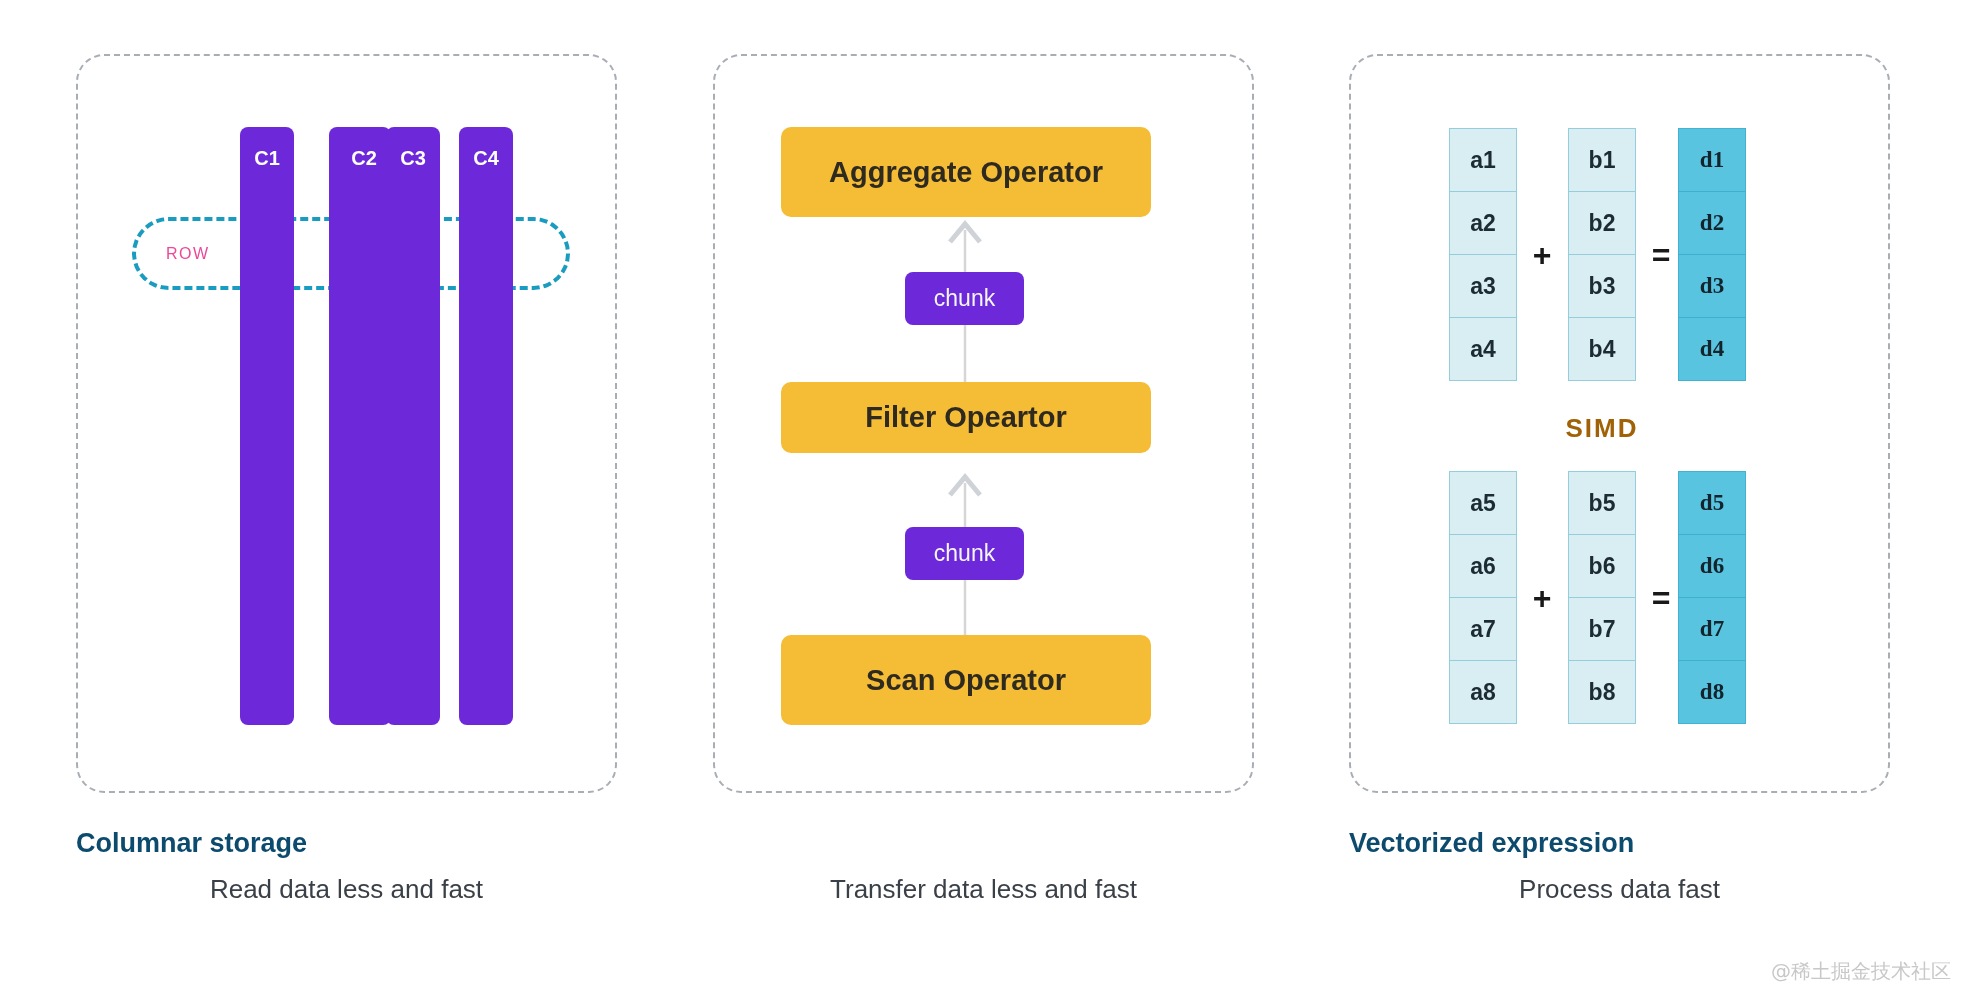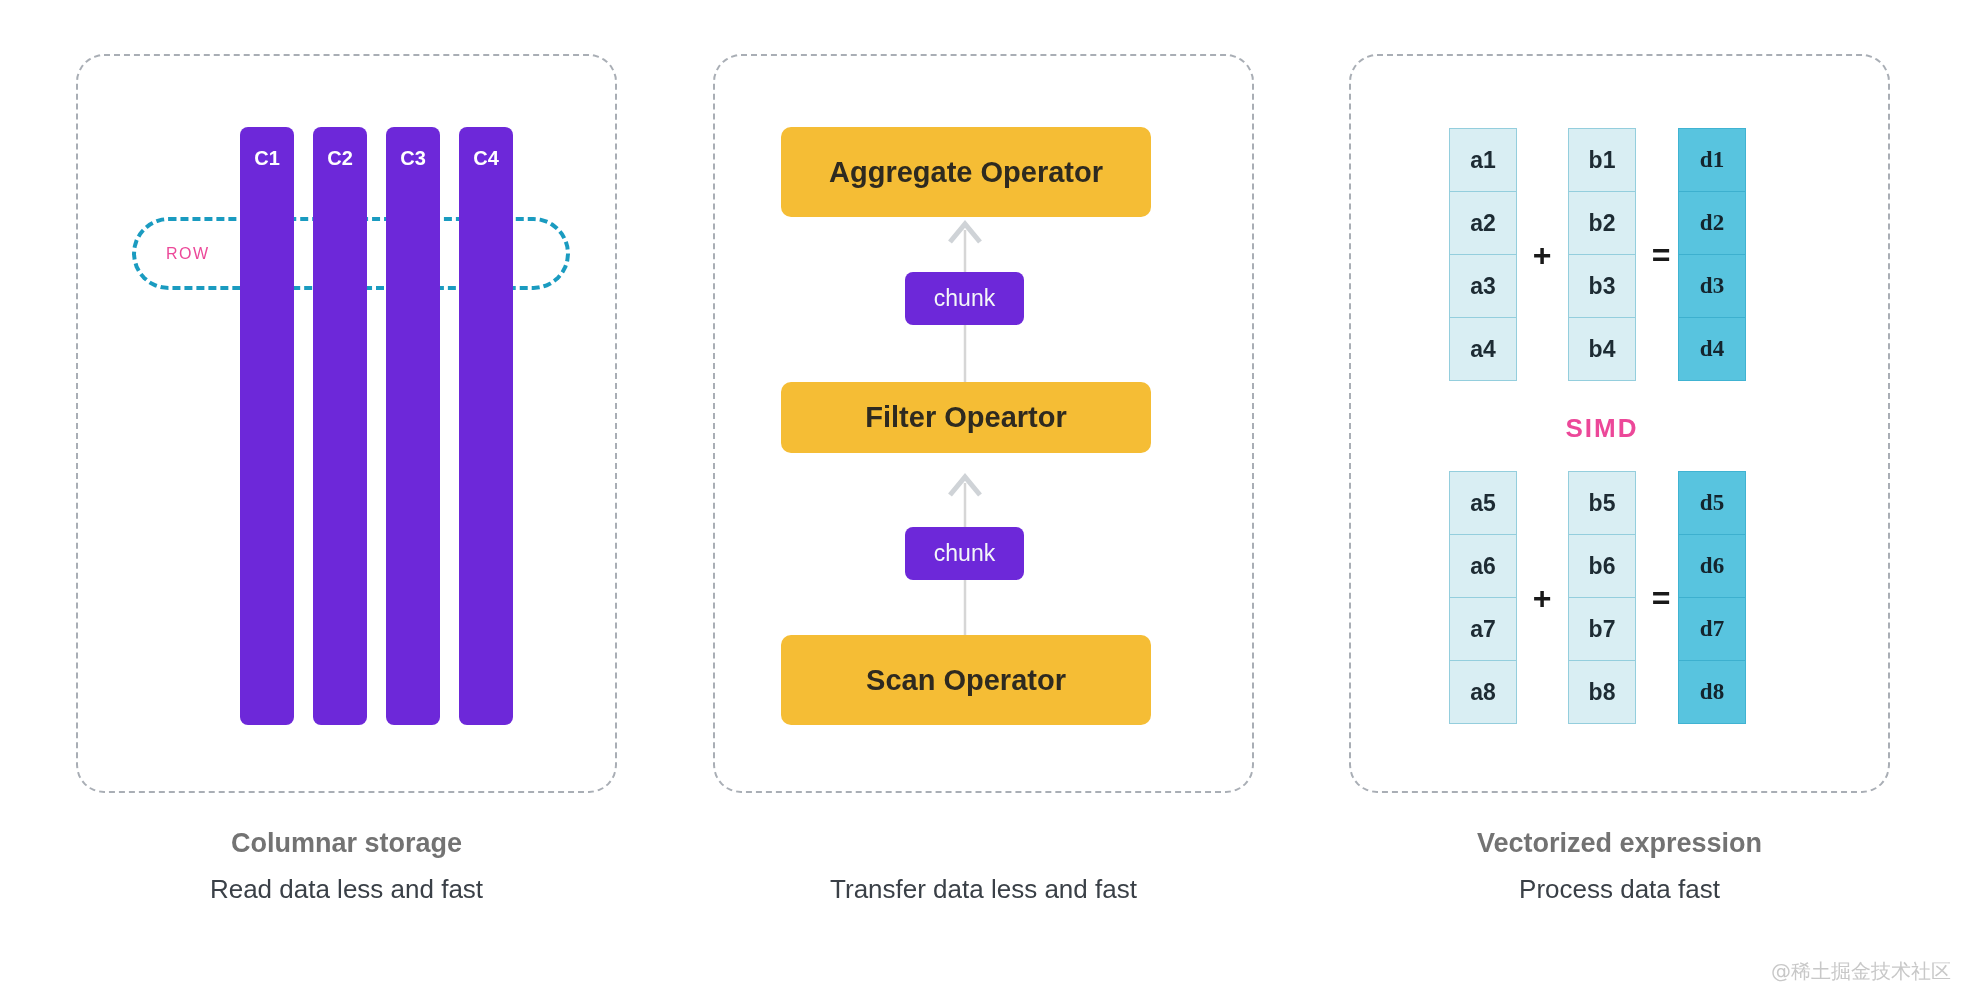--- a/index.html
+++ b/index.html
@@ -54,21 +54,21 @@
     text-align: center;
   }
   .tcol .tcol-label {
     display: inline-block;
     margin-top: 20px;
     color: #ffffff;
     font-size: 20px;
     font-weight: 600;
   }
   .tcol-1 { left: 162px; }
-  .tcol-2 { left: 235px; }
+  .tcol-2 { left: 251px; padding-left: 8px; }
   .tcol-3 { left: 308px; }
   .tcol-4 { left: 381px; }
 
   
   .opbox {
     position: absolute;
     left: 66px;
     width: 370px;
     background: #f5bd35;
     border-radius: 10px;
@@ -137,31 +137,31 @@
   .eq-1   { left: 310px; top: 199px; }
   .plus-2 { left: 191px; top: 542px; }
   .eq-2   { left: 310px; top: 542px; }
 
   .simd-label {
     position: absolute;
     left: 251px; top: 372px;
     transform: translate(-50%, -50%);
     font-size: 26px; font-weight: 600;
     letter-spacing: 2px;
-    color: #ec4899;
+    color: #a16207;
   }
 
   
   .cap-title {
     position: absolute;
     top: 828px;
     width: 541px;
-    text-align: center;
+    text-align: left;
     font-size: 27px; font-weight: 700;
-    color: #737373;
+    color: #0c4a6e;
   }
   .cap-sub {
     position: absolute;
     top: 874px;
     width: 541px;
     text-align: center;
     font-size: 26px; font-weight: 400;
     color: #3a4047;
   }
   .cap-left  { left: 76px; }

